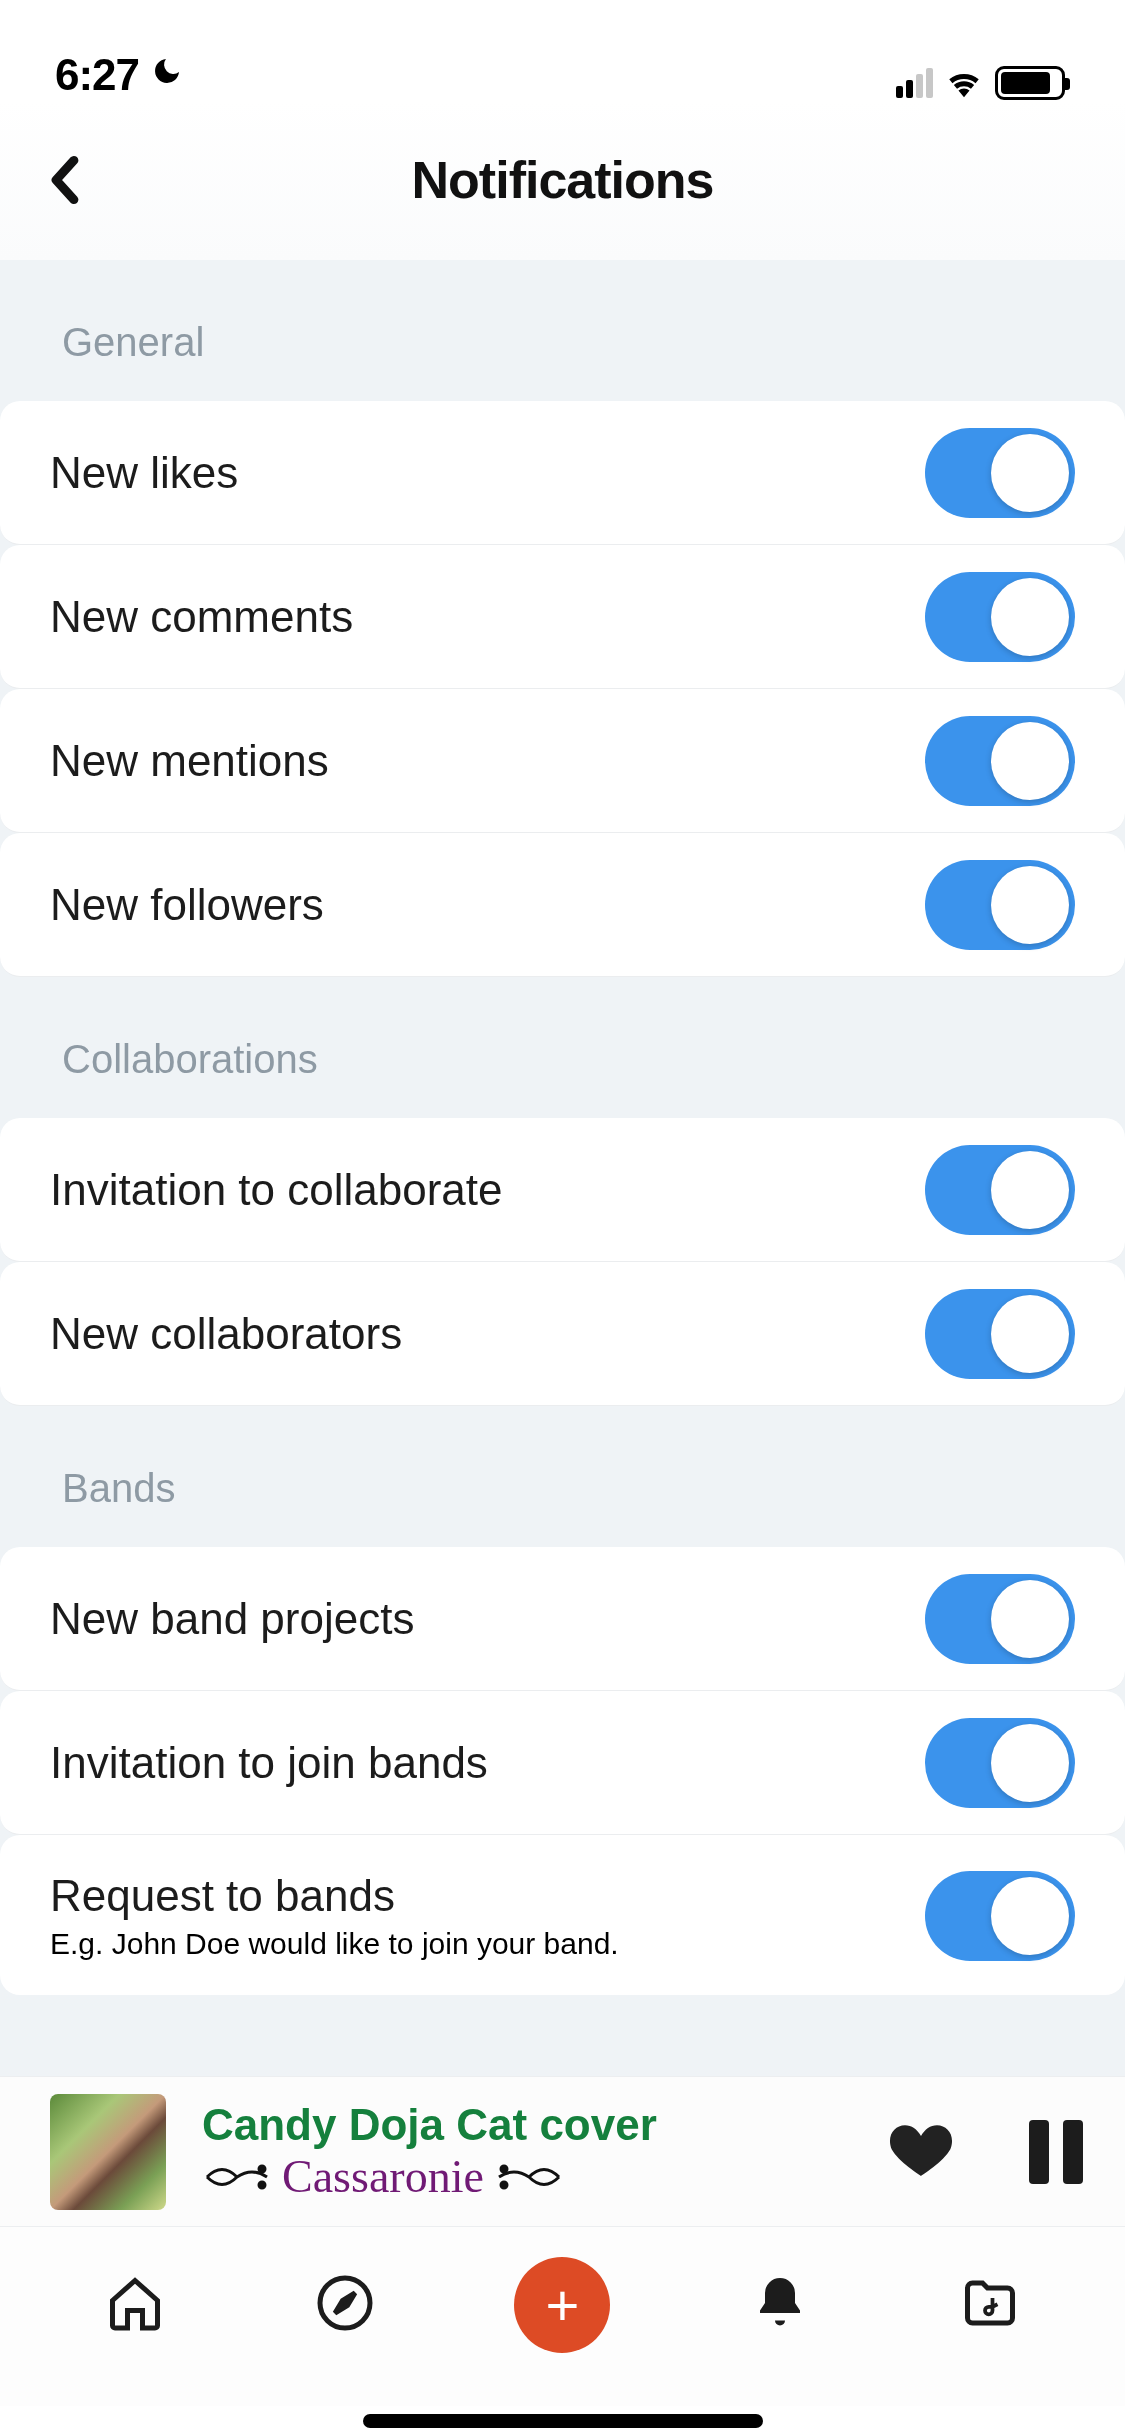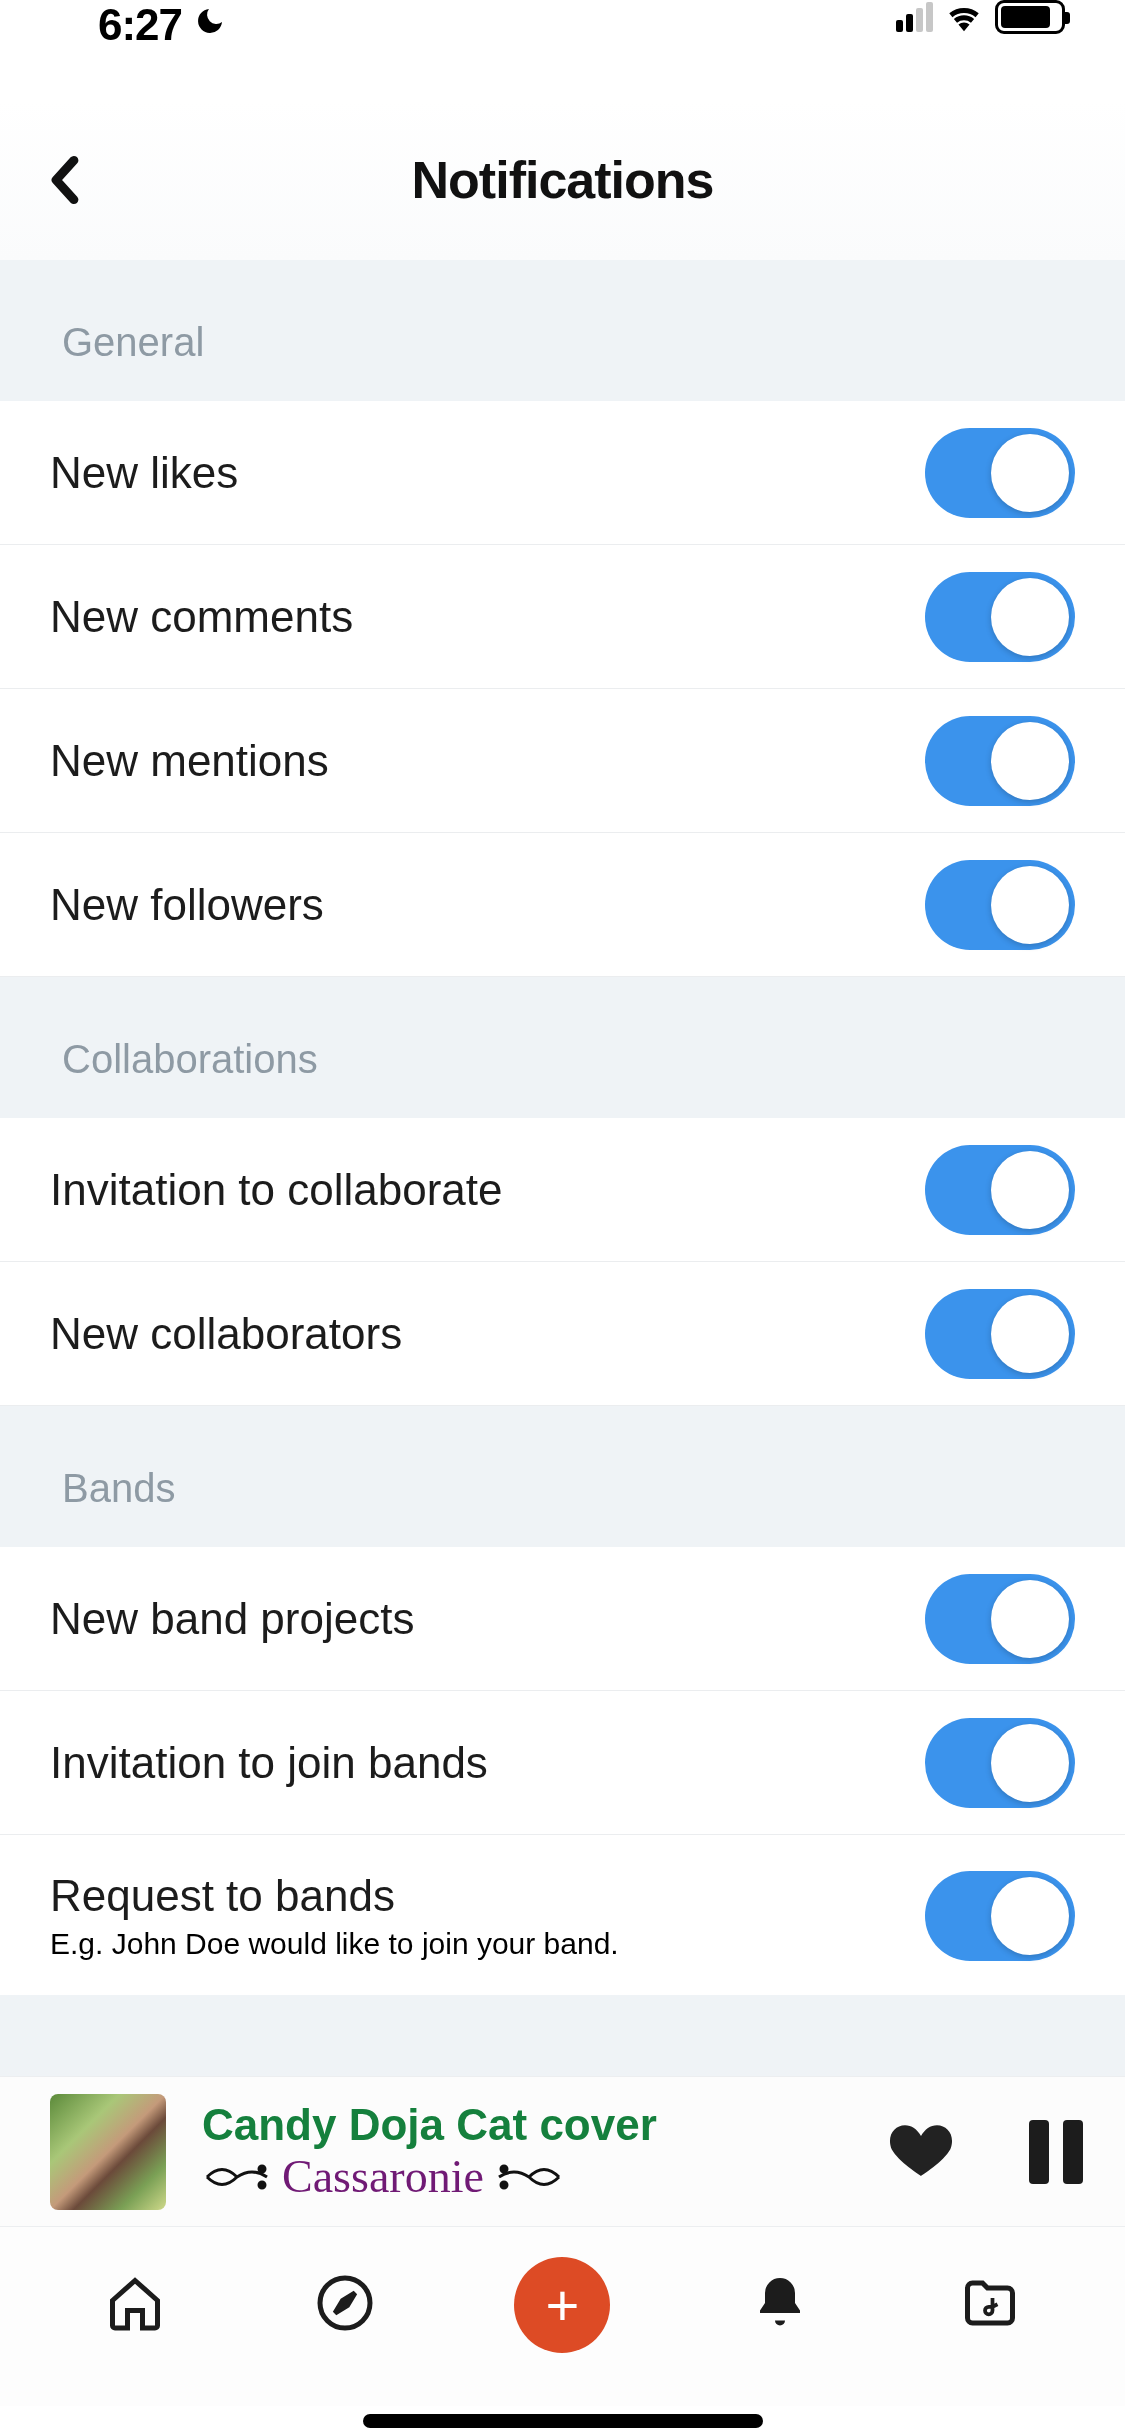--- a/index.html
+++ b/index.html
@@ -1,19 +1,19 @@
 <!DOCTYPE html>
 <html><head>
 <meta charset="utf-8">
 <style>
   * { margin: 0; padding: 0; box-sizing: border-box; }
   html, body { width: 1125px; height: 2436px; font-family: -apple-system, BlinkMacSystemFont, "Segoe UI", sans-serif; background: #fff; overflow: hidden; }
   
   
-  .status-bar { height: 100px; display: flex; align-items: flex-start; justify-content: space-between; padding: 0 60px 0 98px; }
+  .status-bar { height: 100px; display: flex; align-items: flex-end; justify-content: space-between; padding: 0 60px 0 55px; }
   .status-left { display: flex; align-items: center; gap: 12px; }
   .status-time { font-size: 44px; font-weight: 700; letter-spacing: -1px; }
   .moon-icon { font-size: 36px; }
   .status-right { display: flex; align-items: center; gap: 12px; }
   .signal-bars { display: flex; align-items: flex-end; gap: 3px; }
   .signal-bar { width: 7px; background: #c7c7c7; border-radius: 2px; }
   .signal-bar.active { background: #000; }
   .bar1 { height: 12px; } .bar2 { height: 18px; } .bar3 { height: 24px; } .bar4 { height: 30px; }
   .wifi-icon { width: 38px; height: 30px; }
   .battery { width: 70px; height: 34px; border: 3px solid #000; border-radius: 9px; position: relative; padding: 3px; }
@@ -22,21 +22,21 @@
   
   
   .nav-header { height: 160px; display: flex; align-items: center; justify-content: center; position: relative; background: linear-gradient(to bottom, #ffffff, #fafbfc); }
   .back-btn { position: absolute; left: 40px; top: 50%; transform: translateY(-50%); width: 50px; height: 60px; display: flex; align-items: center; justify-content: center; cursor: pointer; }
   .chevron-left { width: 30px; height: 50px; }
   .nav-title { font-size: 52px; font-weight: 700; letter-spacing: -1px; color: #111; }
   
   
   .content { background: #eff3f6; flex: 1; overflow: hidden; height: calc(2436px - 100px - 160px - 150px - 180px - 30px); }
   .section-header { padding: 60px 50px 36px 50px; font-size: 40px; font-weight: 500; color: #8e9aa4; background: #eff3f6; margin-left: 12px; }
-  .row { background: #fff; display: flex; align-items: center; justify-content: space-between; padding: 0 50px; height: 144px; border-bottom: 1px solid #ebedef; }
+  .row { background: #fff; display: flex; align-items: center; justify-content: space-between; padding: 0 50px; height: 144px; border-bottom: 1px solid #ebedef; border-radius: 20px; }
   .row:last-child { border-bottom: none; }
   .row-text { display: flex; flex-direction: column; justify-content: center; flex: 1; min-width: 0; }
   .row-label { font-size: 44px; font-weight: 500; color: #1c1c1c; }
   .row-sub { font-size: 30px; color: #000000; margin-top: 6px; white-space: nowrap; overflow: hidden; text-overflow: clip; }
   .row.with-sub { height: 160px; align-items: flex-start; padding-top: 36px; }
   
   
   .toggle { width: 150px; height: 90px; background: #3b93ec; border-radius: 45px; position: relative; flex-shrink: 0; cursor: pointer; }
   .toggle-knob { position: absolute; right: 6px; top: 6px; width: 78px; height: 78px; background: #fff; border-radius: 50%; box-shadow: 0 2px 6px rgba(0,0,0,0.2); }
   

